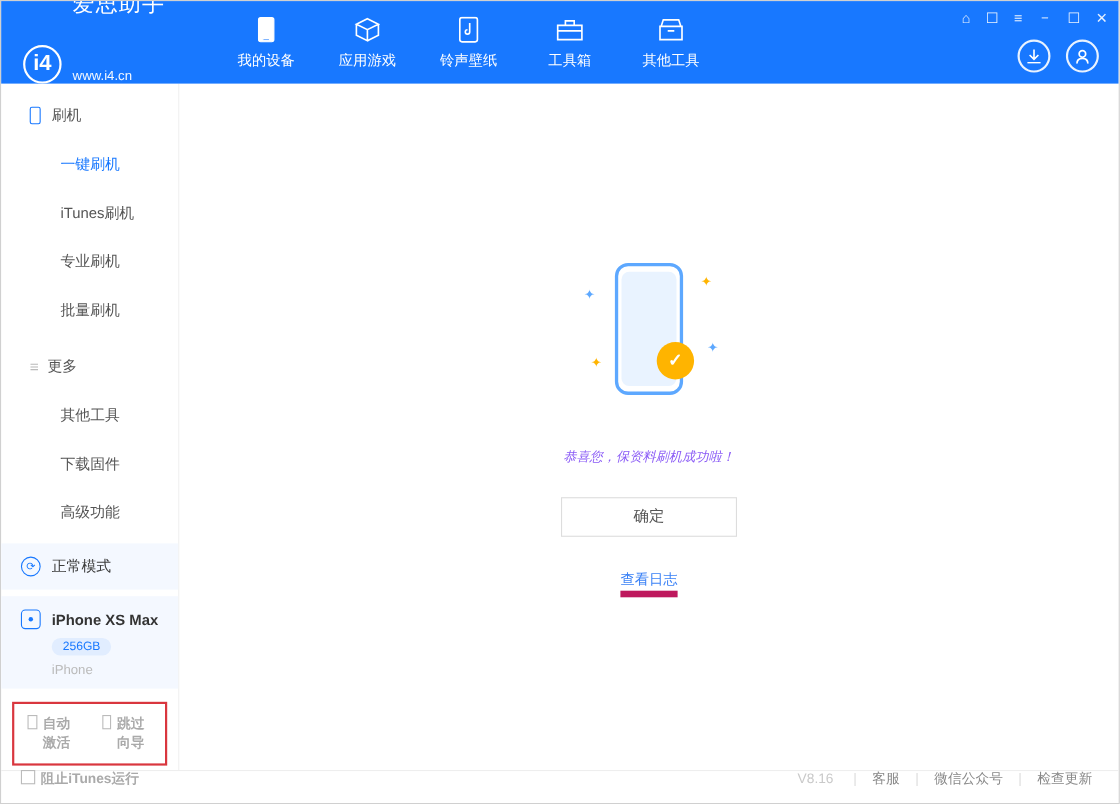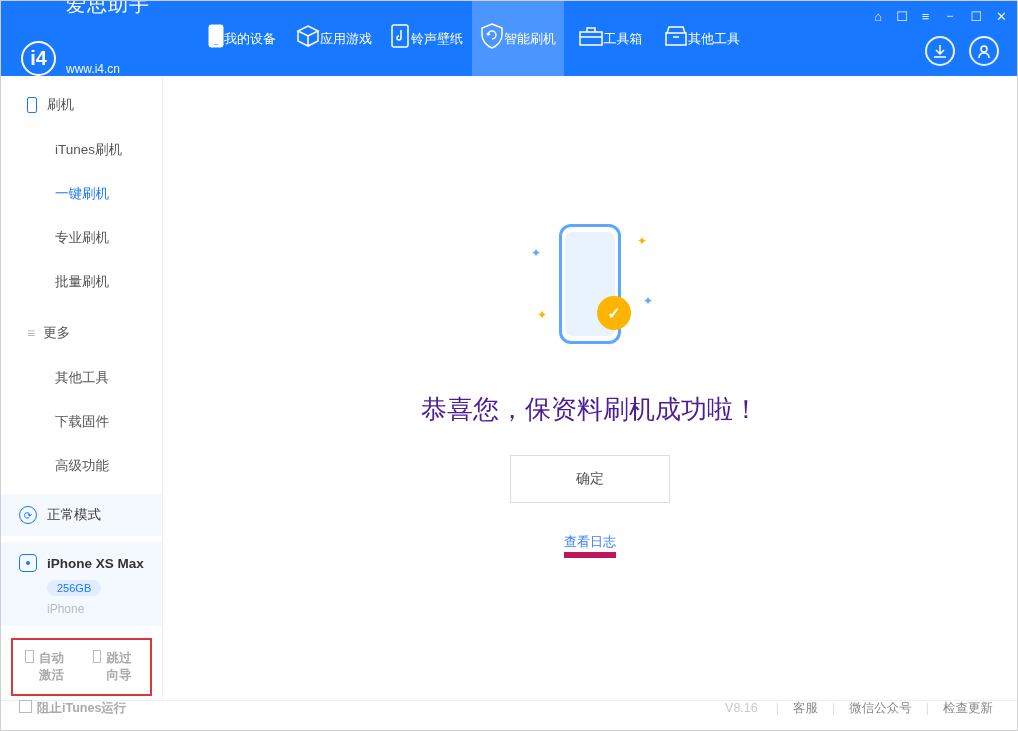--- a/index.html
+++ b/index.html
@@ -7,21 +7,21 @@
 
 
 .header { height: 75px; background: #1878ff; display: flex; align-items: stretch; color: #fff; position: relative; }
 .logo-area { display: flex; align-items: flex-end; padding: 0 16px 0 20px; width: 195px; }
 .logo-circle { width: 35px; height: 35px; border-radius: 50%; border: 2.5px solid #fff; display: flex; align-items: center; justify-content: center; font-weight: bold; font-size: 20px; margin-right: 10px; }
 .logo-text { display: flex; flex-direction: column; line-height: 1.05; gap: 48px; }
 .logo-title { font-size: 20px; font-weight: 500; letter-spacing: 1px; }
 .logo-url { font-size: 12px; opacity: .95; }
 
 .nav { display: flex; }
-.nav-item { width: 92px; display: flex; flex-direction: row; align-items: center; justify-content: center; font-size: 13px; cursor: pointer; }
+.nav-item { width: 92px; display: flex; flex-direction: column; align-items: center; justify-content: center; font-size: 13px; cursor: pointer; }
 .nav-item.active { background: rgba(255,255,255,0.22); }
 .nav-icon { height: 26px; display: flex; align-items: center; justify-content: center; margin-bottom: 6px; }
 .nav-icon svg { fill: #fff; stroke: #fff; }
 
 .win-controls { position: absolute; right: 10px; top: 6px; display: flex; gap: 14px; align-items: center; }
 .win-controls span { cursor: pointer; font-size: 13px; opacity: .9; }
 .win-x { font-size: 18px; }
 
 .header-right { position: absolute; right: 18px; bottom: 10px; display: flex; gap: 14px; }
 .hdr-icon { width: 30px; height: 30px; border: 2px solid rgba(255,255,255,.9); border-radius: 50%; display:flex; align-items:center; justify-content:center; cursor:pointer; }
@@ -60,22 +60,22 @@
 .phone-illust { width:130px; height:150px; position:relative; margin-bottom:24px; }
 .ph-body { position:absolute; left:34px; top:6px; width:62px; height:120px; border:3px solid #5da8ff; border-radius:12px; background:#fff; }
 .ph-screen { position:absolute; left:40px; top:14px; width:50px; height:104px; background:#e9f3ff; border-radius:7px; }
 .ph-badge { position:absolute; left:72px; top:78px; width:34px; height:34px; background:#ffb400; border-radius:50%; display:flex; align-items:center; justify-content:center; color:#fff; font-weight:bold; }
 .spark { position:absolute; color:#5da8ff; font-size:12px; }
 .sp1 { left:6px; top:28px; }
 .sp2 { left:12px; top:90px; color:#ffb400; }
 .sp3 { right:8px; top:16px; color:#ffb400; }
 .sp4 { right:2px; top:76px; }
 
-.success-msg { font-size:26px; color:#4c1d95; margin-bottom:28px; }
-.ok-btn { width:160px; height:48px; border:1px solid #ddd; background:#fff; font-size:14px; color:#555; cursor:pointer; margin-bottom:30px; }
+.success-msg { font-size:12px; color:#8b5cf6; margin-bottom:28px;font-style:italic; }
+.ok-btn { width:160px; height:36px; border:1px solid #ddd; background:#fff; font-size:14px; color:#555; cursor:pointer; margin-bottom:30px; }
 .log-link { color:#3b82f6; font-size:13px; text-decoration:none; border-bottom:6px solid #be185d; padding-bottom:1px; cursor:pointer; }
 
 
 .footer { height: 15px; border-top:1px solid #eee; display:flex; align-items:center; padding:0 18px; font-size:12.5px; color:#aaa; }
 .footer .chk { color:#aaa; }
 .footer-right { margin-left:auto; display:flex; align-items:center; gap:8px; }
 .ver { color:#c9c9c9; margin-right:10px; }
 .flink { color:#888; cursor:pointer; padding:0 6px; }
 .fsep { color:#ddd; }
 </style>
@@ -112,30 +112,20 @@
       <span>应用游戏</span>
     </div>
     <div class="nav-item">
       <span class="nav-icon">
           <svg width="22" height="24" viewBox="0 0 22 24">
             <rect x="3" y="1" width="16" height="22" rx="2" fill="none" stroke="#fff" stroke-width="1.5"></rect>
             <path d="M12 6 V14 A2 2 0 1 1 10 12" fill="none" stroke="#fff" stroke-width="1.5"></path>
           </svg>
         </span>
       <span>铃声壁纸</span>
-    </div>
-    <div class="nav-item active">
-      <span class="nav-icon">
-          <svg width="24" height="26" viewBox="0 0 24 26">
-            <path d="M12 1 L22 5 V12 C22 18 17 23 12 25 C7 23 2 18 2 12 V5 Z" fill="none" stroke="#fff" stroke-width="1.5"></path>
-            <path d="M8 12 A4 4 0 1 1 12 16" fill="none" stroke="#fff" stroke-width="1.5"></path>
-            <path d="M7 10 L8 12 L10 11" fill="none" stroke="#fff" stroke-width="1.5"></path>
-          </svg>
-        </span>
-      <span>智能刷机</span>
     </div>
     <div class="nav-item">
       <span class="nav-icon">
           <svg width="26" height="22" viewBox="0 0 26 22">
             <path d="M2 7 H24 V20 H2 Z M9 7 V3 H17 V7 M2 12 H24" fill="none" stroke="#fff" stroke-width="1.5"></path>
           </svg>
         </span>
       <span>工具箱</span>
     </div>
     <div class="nav-item">
@@ -172,22 +162,22 @@
   </div>
 </div>
 
 <div class="body-area">
 
   <div class="sidebar">
     <div class="sb-header">
       <span class="sb-phone-ic"></span>
       <span>刷机</span>
     </div>
+    <div class="sb-item active">一键刷机</div>
     <div class="sb-item">iTunes刷机</div>
-    <div class="sb-item active">一键刷机</div>
     <div class="sb-item">专业刷机</div>
     <div class="sb-item">批量刷机</div>
 
     <div class="sb-header">
       <span class="sb-menu-ic">≡</span>
       <span>更多</span>
     </div>
     <div class="sb-item">其他工具</div>
     <div class="sb-item">下载固件</div>
     <div class="sb-item">高级功能</div>

